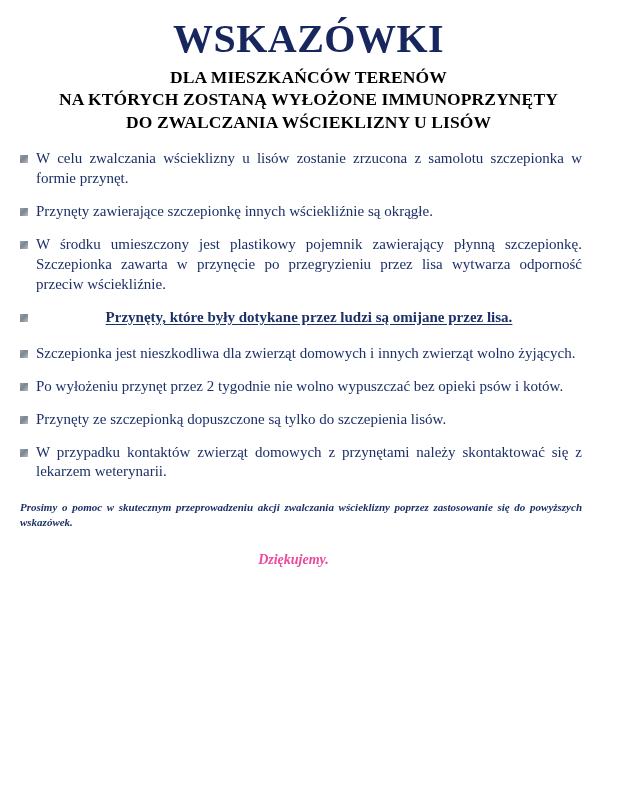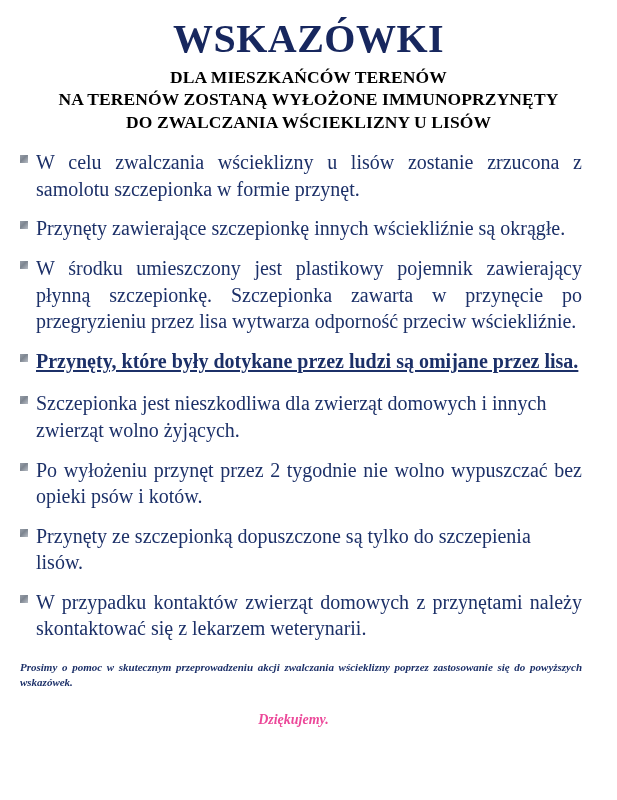--- a/index.html
+++ b/index.html
@@ -52,21 +52,21 @@
   
   .bullets {
     margin: 16px 0 0 0;
     padding: 0;
     list-style: none;
   }
   .bullet-item {
     position: relative;
     margin: 0 35px 0 20px;
     padding-left: 16px;
-    font-size: 20px;
+    font-size: 15px;
     line-height: 1.33;
     color: #1c3068;
     text-align: justify;
     margin-bottom: 13px;
   }
   .bullet-item.flush {
     text-align: left;
   }
   .bullet-marker {
     position: absolute;
@@ -79,21 +79,21 @@
   }
   .bullet-text {
     display: block;
   }
   .bullet-item.emphasis .bullet-text {
     font-weight: bold;
     text-decoration: underline;
     text-underline-offset: 2px;
   }
   .bullet-item.emphasis {
-    text-align: left;
+    text-align: center;
     margin-bottom: 16px;
   }
 
   
   .closing {
     margin: 18px 35px 0 20px;
     font-size: 11px;
     font-weight: bold;
     font-style: italic;
     line-height: 1.35;
@@ -111,21 +111,21 @@
   }
 </style>
 </head>
 <body>
 
 <div class="page">
 
   <div class="header">
     <div class="main-title">WSKAZÓWKI</div>
     <div class="subtitle-line">DLA MIESZKAŃCÓW TERENÓW</div>
-    <div class="subtitle-line wide">NA TERENÓW ZOSTANĄ WYŁOŻONE IMMUNOPRZYNĘTY</div>
+    <div class="subtitle-line wide">NA KTÓRYCH ZOSTANĄ WYŁOŻONE IMMUNOPRZYNĘTY</div>
     <div class="subtitle-line">DO ZWALCZANIA WŚCIEKLIZNY U LISÓW</div>
   </div>
 
   <ul class="bullets">
 
     <li class="bullet-item">
       <span class="bullet-marker"></span>
       <span class="bullet-text">W celu zwalczania wścieklizny u lisów zostanie zrzucona z samolotu szczepionka w formie przynęt.</span>
     </li>
 

